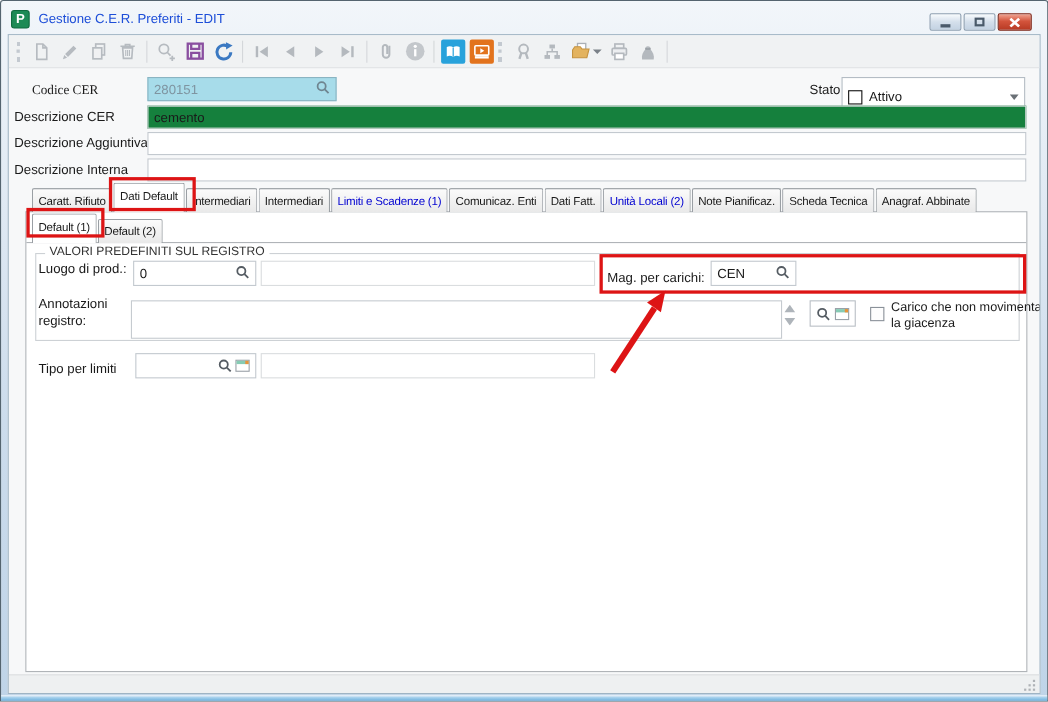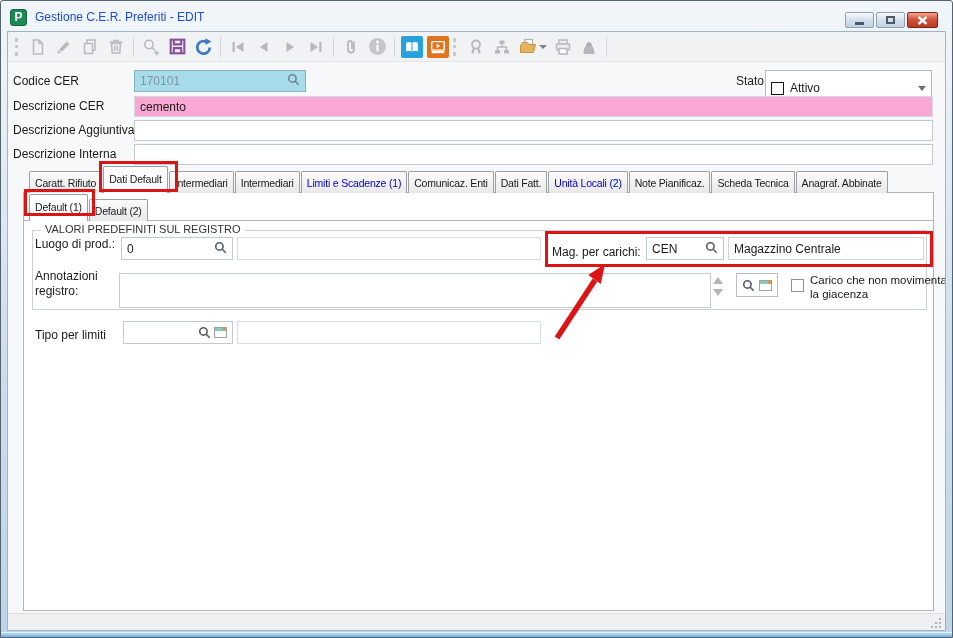--- a/index.html
+++ b/index.html
@@ -26,21 +26,21 @@
   .toolbar{position:absolute;left:0;top:0;right:0;height:30px;background:#f0f2f3;border-bottom:1px solid #e2e4e6;
            display:flex;align-items:center;padding-left:5px;}
   .tgrip{width:0;height:18px;border-left:3px dotted #c3c9d0;margin:0 7px 0 2px;}
   .tsep{width:1px;height:20px;background:#d4d7da;margin:0 4px;}
   .tbtn{width:26px;height:26px;border:none;background:transparent;padding:0;display:flex;align-items:center;justify-content:center;}
   .tbtn .sq{width:22px;height:22px;border-radius:2px;display:flex;align-items:center;justify-content:center;}
   .caret{width:0;height:0;border-left:4px solid transparent;border-right:4px solid transparent;border-top:4px solid #7a8188;margin:0 3px 0 -2px;}
   
   .lbl{position:absolute;color:#1a1a1a;}
   .fld{position:absolute;background:#fff;border:1px solid #c3c9cf;display:flex;align-items:center;padding:0 5px;color:#1a1a1a;}
-  .fld.ro{background:#f9a8d4;border-color:#d6d9dc;}
+  .fld.ro{background:#15803d;border-color:#d6d9dc;}
   .fld.cyan{background:#a7dcea;border-color:#8ab4c2;color:#7f95a1;}
   .fld .mag{margin-left:auto;}
   .flat{position:absolute;background:#fff;border:1px solid #dadddf;}
   .dropdown{position:absolute;background:#fff;border:1px solid #b4bcc4;display:flex;align-items:center;padding:0 5px;}
   .statobox{width:13px;height:13px;border:1px solid #111;background:#fff;margin-right:6px;}
   .ddarrow{margin-left:auto;width:0;height:0;border-left:4px solid transparent;border-right:4px solid transparent;border-top:5px solid #6a7076;}
   
   .tabstrip{position:absolute;display:flex;align-items:flex-end;white-space:nowrap;z-index:3;}
   .tab{height:22px;line-height:22px;padding:0 5px;font-size:10.5px;letter-spacing:-0.2px;
        background:linear-gradient(#fbfbfb,#e9e9e9);border:1px solid #9a9fa4;border-bottom:none;
@@ -245,23 +245,23 @@
         <svg width="20" height="20" viewBox="0 0 20 20">
             <path d="M8 7.5c-2.5 2.5-4 6-3.3 9.5h10.6c.7-3.5-.8-7-3.3-9.5z" fill="#b4b9be"></path>
             <path d="M8.3 7.5c0-2.2 3.4-2.2 3.4 0" fill="none" stroke="#b4b9be" stroke-width="1.6"></path>
             <rect x="7.6" y="6.7" width="4.8" height="1.6" fill="#9aa0a6"></rect>
           </svg>
       </button>
 
       <span class="tsep"></span>
     </div>
 
-    <div class="lbl" style="left:5px;top:42px;">Codice CER</div>
+    <div class="lbl" style="left:21px;top:42px;font-family:Liberation Serif, serif;">Codice CER</div>
     <div class="fld cyan" style="left:126px;top:38px;width:172px;height:22px;">
-      <span>170101</span>
+      <span>280151</span>
       <span class="mag">
         <svg width="13" height="13" viewBox="0 0 12 12" fill="none" stroke="#6f8590" stroke-width="1.5">
             <circle cx="5" cy="5" r="3.4"></circle>
             <line x1="7.6" y1="7.6" x2="10.8" y2="10.8"></line>
           </svg>
       </span>
     </div>
 
     <div class="lbl" style="left:728px;top:42px;">Stato</div>
     <div class="dropdown" style="left:757px;top:38px;width:167px;height:36px;">
@@ -325,23 +325,20 @@
       <div class="lbl" style="left:528px;top:52px;">Mag. per carichi:</div>
       <div class="fld" style="left:622px;top:44px;width:78px;height:23px;">
         <span>CEN</span>
         <span class="mag">
           <svg width="13" height="13" viewBox="0 0 12 12" fill="none" stroke="#555c63" stroke-width="1.5">
               <circle cx="5" cy="5" r="3.4"></circle>
               <line x1="7.6" y1="7.6" x2="10.8" y2="10.8"></line>
             </svg>
         </span>
       </div>
-      <div class="fld" style="left:704px;top:44px;width:196px;height:23px;border-color:#d0d4d8;">
-        <span>Magazzino Centrale</span>
-      </div>
 
       <div class="lbl" style="left:11px;top:76px;width:75px;line-height:15px;">Annotazioni registro:</div>
       <div class="textarea" style="left:95px;top:80px;width:592px;height:35px;">
         <span></span>
       </div>
       <div class="spinner" style="left:689px;top:84px;">
         <svg width="10" height="7" viewBox="0 0 10 7">
             <polygon points="5,0 10,7 0,7" fill="#aeb4ba"></polygon>
           </svg>
         <svg width="10" height="7" viewBox="0 0 10 7">

